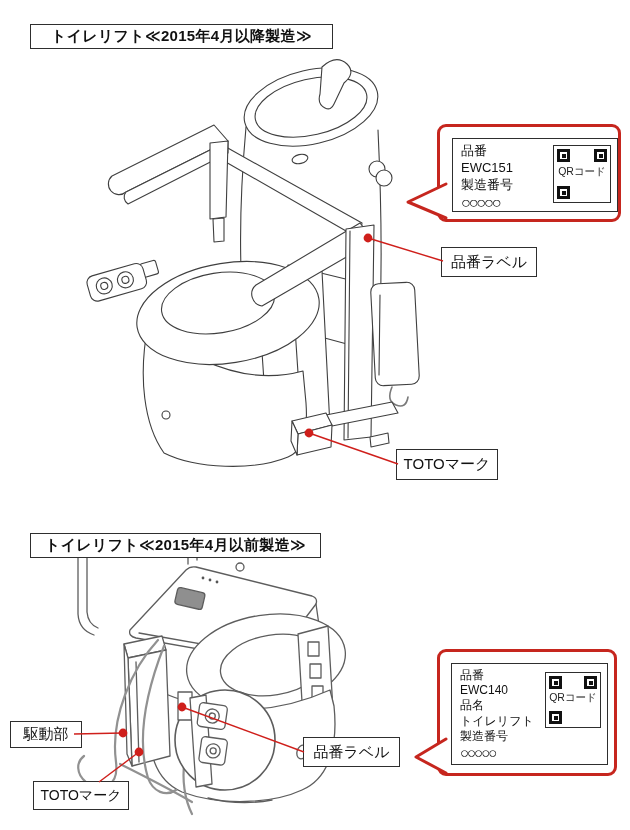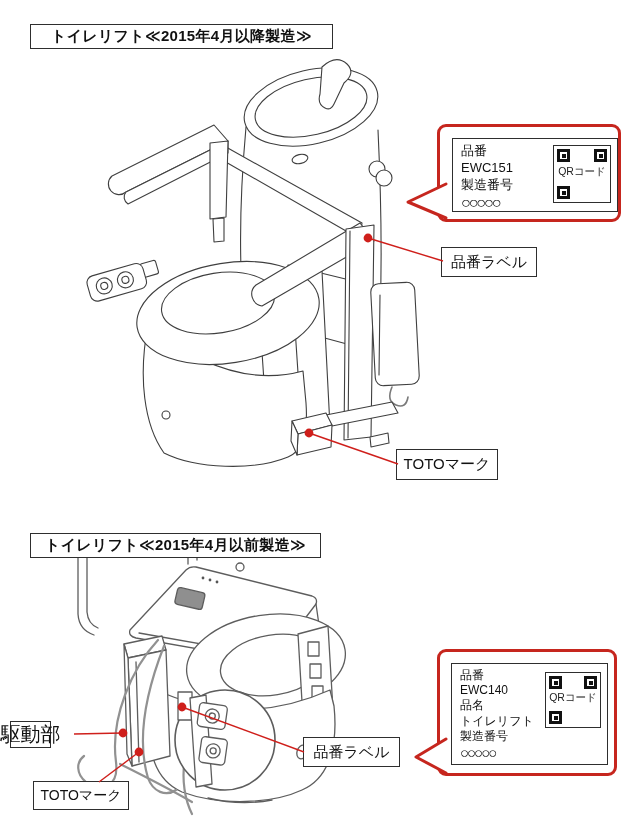--- a/index.html
+++ b/index.html
@@ -199,21 +199,21 @@
     </div>
     <div class="qr" style="width:56px;height:56px;margin:8px 6px 0 auto;">
       <span class="qr-marker" style="left:3px;top:3px;"></span>
       <span class="qr-marker" style="right:3px;top:3px;"></span>
       <span class="qr-marker" style="left:3px;bottom:3px;"></span>
       <span class="qr-text">QRコード</span>
     </div>
   </div>
 </div>
 
-<div class="label-box" style="left:10px;top:721px;width:41px;height:27px;font-size:20px;">駆動部</div>
+<div class="label-box" style="left:10px;top:721px;width:72px;height:27px;font-size:15px;">駆動部</div>
 
 <div class="label-box" style="left:33px;top:781px;width:96px;height:29px;font-size:14px;">TOTOマーク</div>
 
 <div class="label-box" style="left:303px;top:737px;width:97px;height:30px;">品番ラベル</div>
 
 <svg id="red-overlay" width="630" height="830" viewBox="0 0 630 830">
 
   <path d="M 446 184 L 408 202 L 446 218" fill="#ffffff" stroke="#c6261e" stroke-width="3" stroke-linejoin="round" stroke-linecap="round"></path>
   <path d="M 446 739 L 416 757 L 446 773" fill="#ffffff" stroke="#c6261e" stroke-width="3" stroke-linejoin="round" stroke-linecap="round"></path>
 

